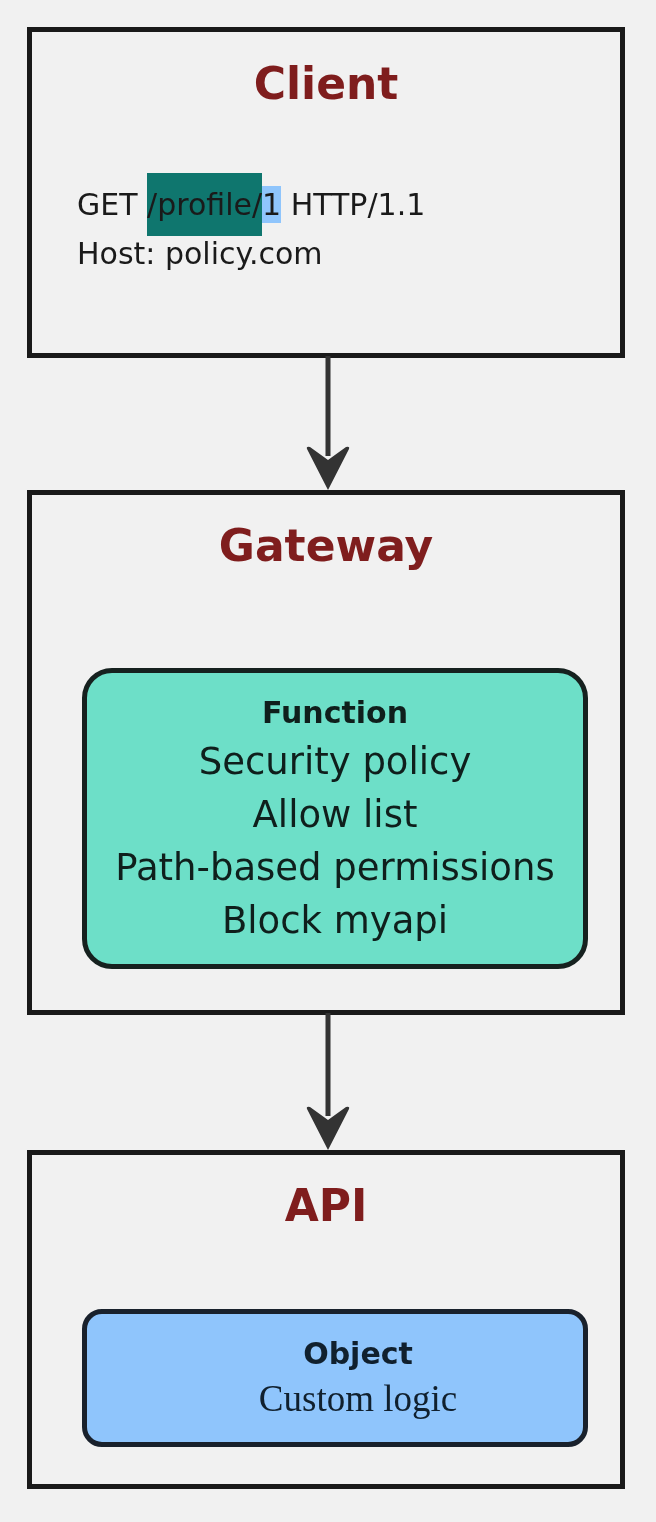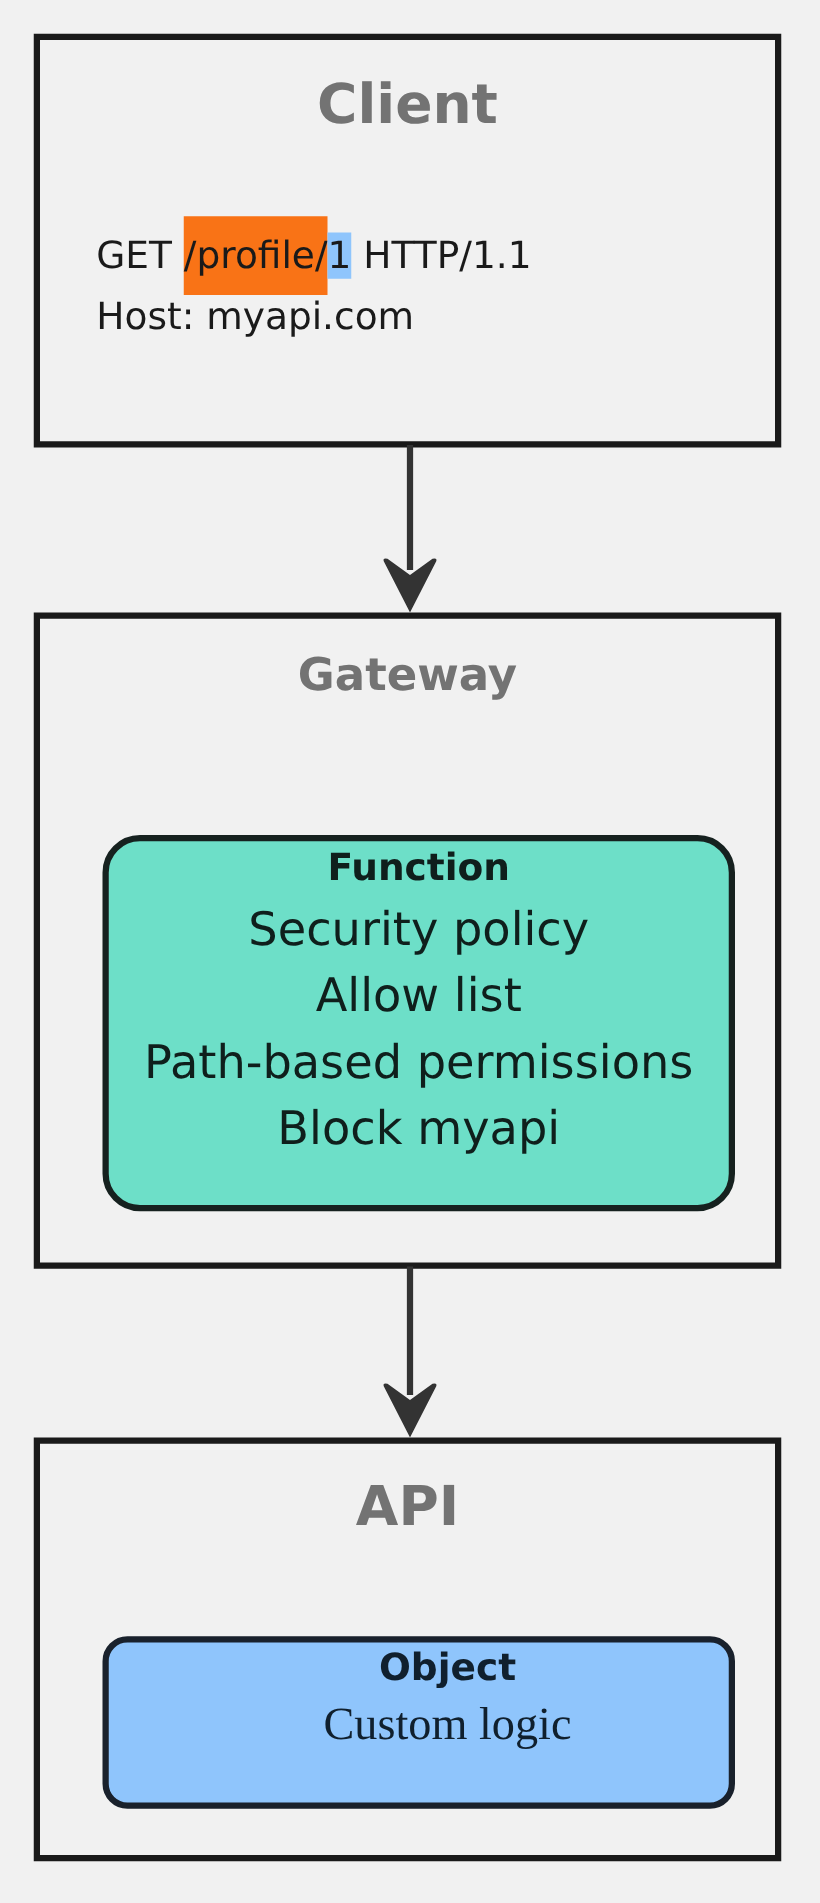--- a/index.html
+++ b/index.html
@@ -31,57 +31,58 @@
   #client-box  { top: 27px;   height: 331px; }
   #gateway-box { top: 490px;  height: 525px; }
   #api-box     { top: 1150px; height: 339px; }
 
   .node-title {
     position: absolute;
     left: 0;
     width: 100%;
     text-align: center;
     font-weight: bold;
-    color: #737373;
+    color: #7f1d1d;
     letter-spacing: 0px;
   }
 
   #client-title  { top: 26px;  font-size: 44px; }
-  #gateway-title { top: 25px;  font-size: 36px; }
+  #gateway-title { top: 25px;  font-size: 44px; }
   #api-title     { top: 25px;  font-size: 44px; }
 
   
   #request-block {
     position: absolute;
     left: 45px;
     top: 148px;
     font-size: 30px;
     line-height: 49px;
     color: #1a1a1a;
     white-space: nowrap;
   }
   #request-block .ln { display: block; }
 
   .hl-path {
-    background: #f97316;
+    background: #0f766e;
     padding: 14px 0;
   }
   .hl-id {
     background: #8fc5fc;
     padding: 1px 0;
   }
 
   
   .inner-card {
     position: absolute;
     border: 5px solid #16211f;
     text-align: center;
     color: #0f1f1c;
     display: flex;
     flex-direction: column;
+    justify-content: center;
     align-items: center;
   }
 
   #function-card {
     left: 50px;
     top: 173px;
     width: 506px;
     height: 301px;
     background: #6ddfc8;
     border-radius: 30px;
@@ -125,21 +126,21 @@
 </head>
 <body>
 
 <div id="stage">
 
   <div class="node-box" id="client-box">
     <div class="node-title" id="client-title">Client</div>
 
     <div id="request-block">
       <span class="ln"><span>GET</span><span>&nbsp;</span><span class="hl-path">/profile/</span><span class="hl-id">1</span><span> HTTP/1.1</span></span>
-      <span class="ln">Host: myapi.com</span>
+      <span class="ln">Host: policy.com</span>
     </div>
   </div>
 
   <div class="arrow" id="arrow-client-gateway">
     <svg width="50" height="136" viewBox="0 0 50 136" xmlns="http://www.w3.org/2000/svg">
       <rect x="22.5" y="0" width="5" height="100" fill="#333333"></rect>
       <path d="M 25 134 L 4 93 Q 3 90 7 91 L 25 104 L 43 91 Q 47 90 46 93 Z" fill="#333333"></path>
     </svg>
   </div>
 

